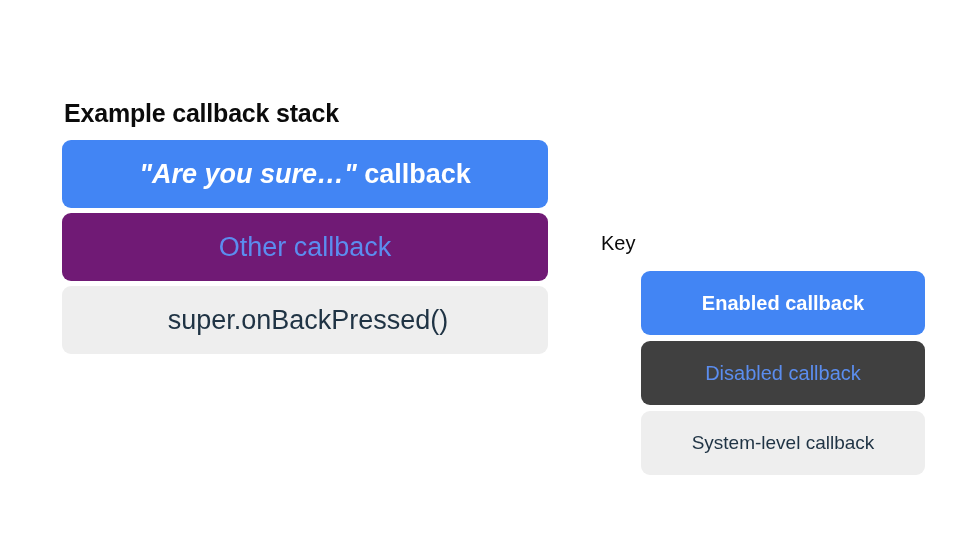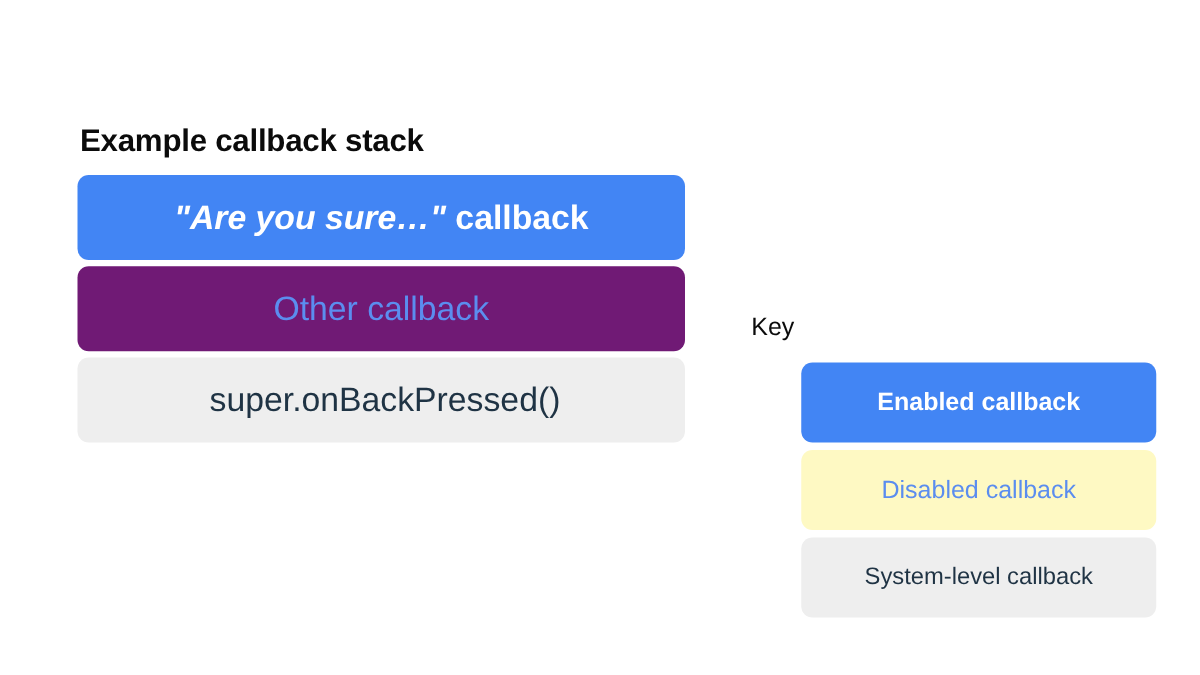--- a/index.html
+++ b/index.html
@@ -88,21 +88,21 @@
 
   .quoted {
     font-style: italic;
     font-weight: 700;
   }
 
   
   .key-panel {
     position: absolute;
     left: 597px;
-    top: 250px;
+    top: 231px;
     width: 328px;
   }
 
   .key-title {
     font-size: 20px;
     font-weight: 400;
     color: #0b0b0b;
     line-height: 24px;
     margin: 0 0 16px 4px;
     white-space: nowrap;
@@ -125,21 +125,21 @@
 
   .key-label {
     font-size: 20px;
     line-height: 24px;
     white-space: nowrap;
   }
 
   .key-bar.enabled { background: #4285f4; }
   .key-bar.enabled .key-label { color: #ffffff; font-weight: 700; }
 
-  .key-bar.disabled { background: #fef9c3; }
+  .key-bar.disabled { background: #404040; }
   .key-bar.disabled .key-label { color: #5b8def; font-weight: 400; }
 
   .key-bar.system { background: #eeeeee; }
   .key-bar.system .key-label { color: #1f3344; font-weight: 400; font-size: 19px; }
 </style>
 </head>
 <body>
 
 <div class="slide">
 

